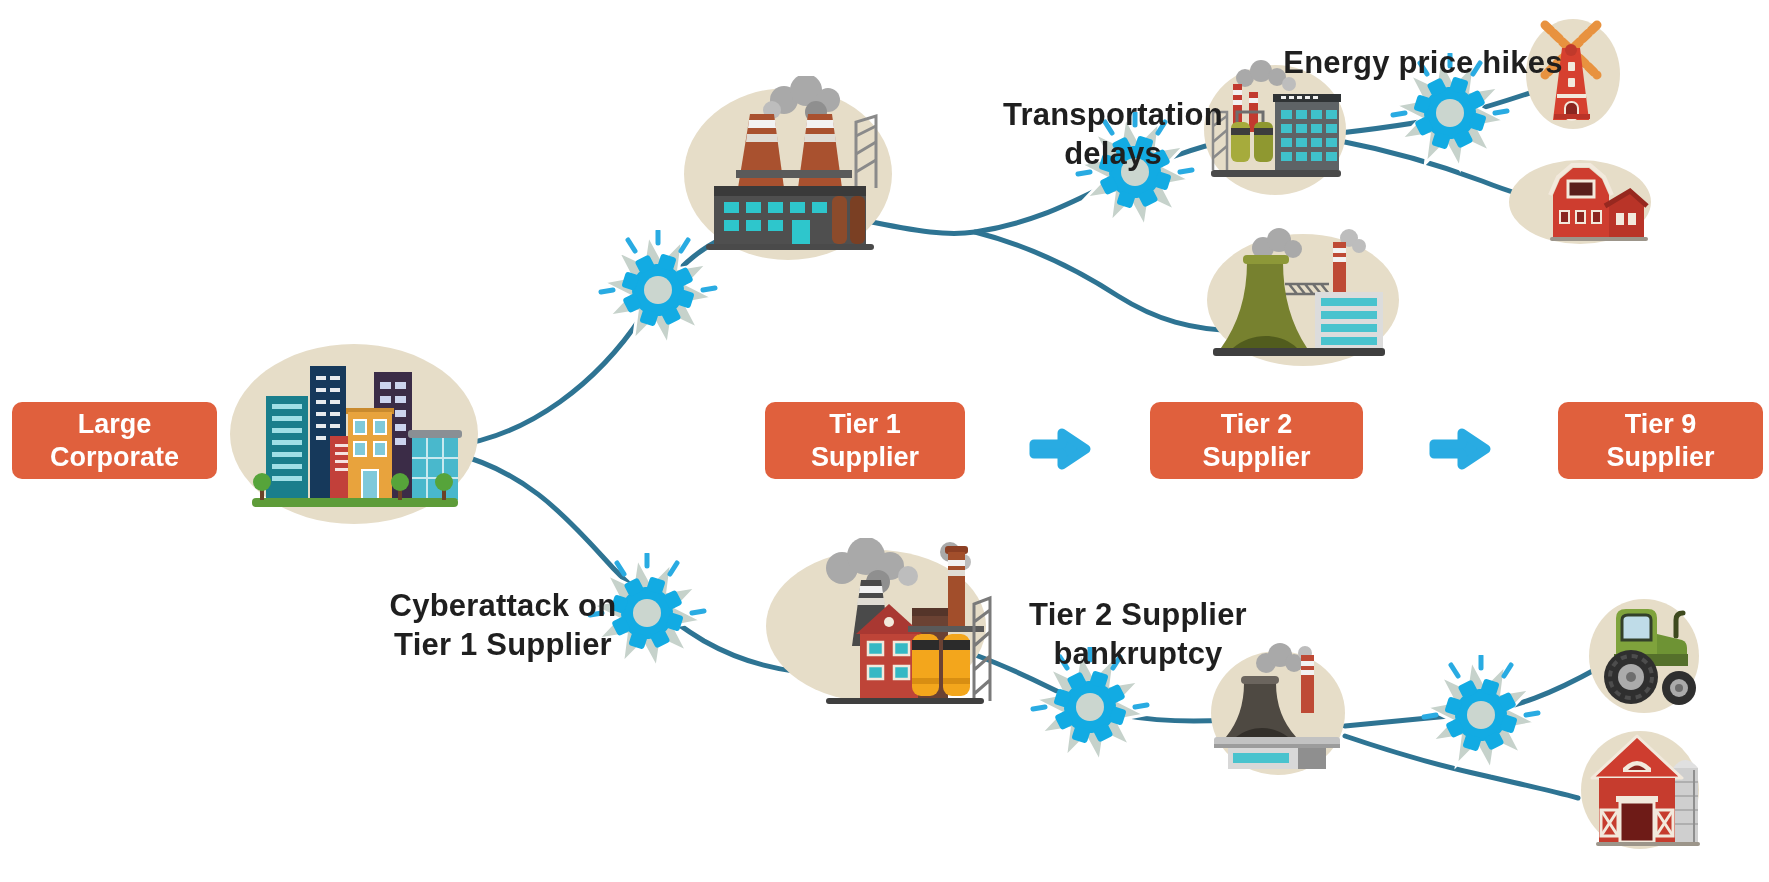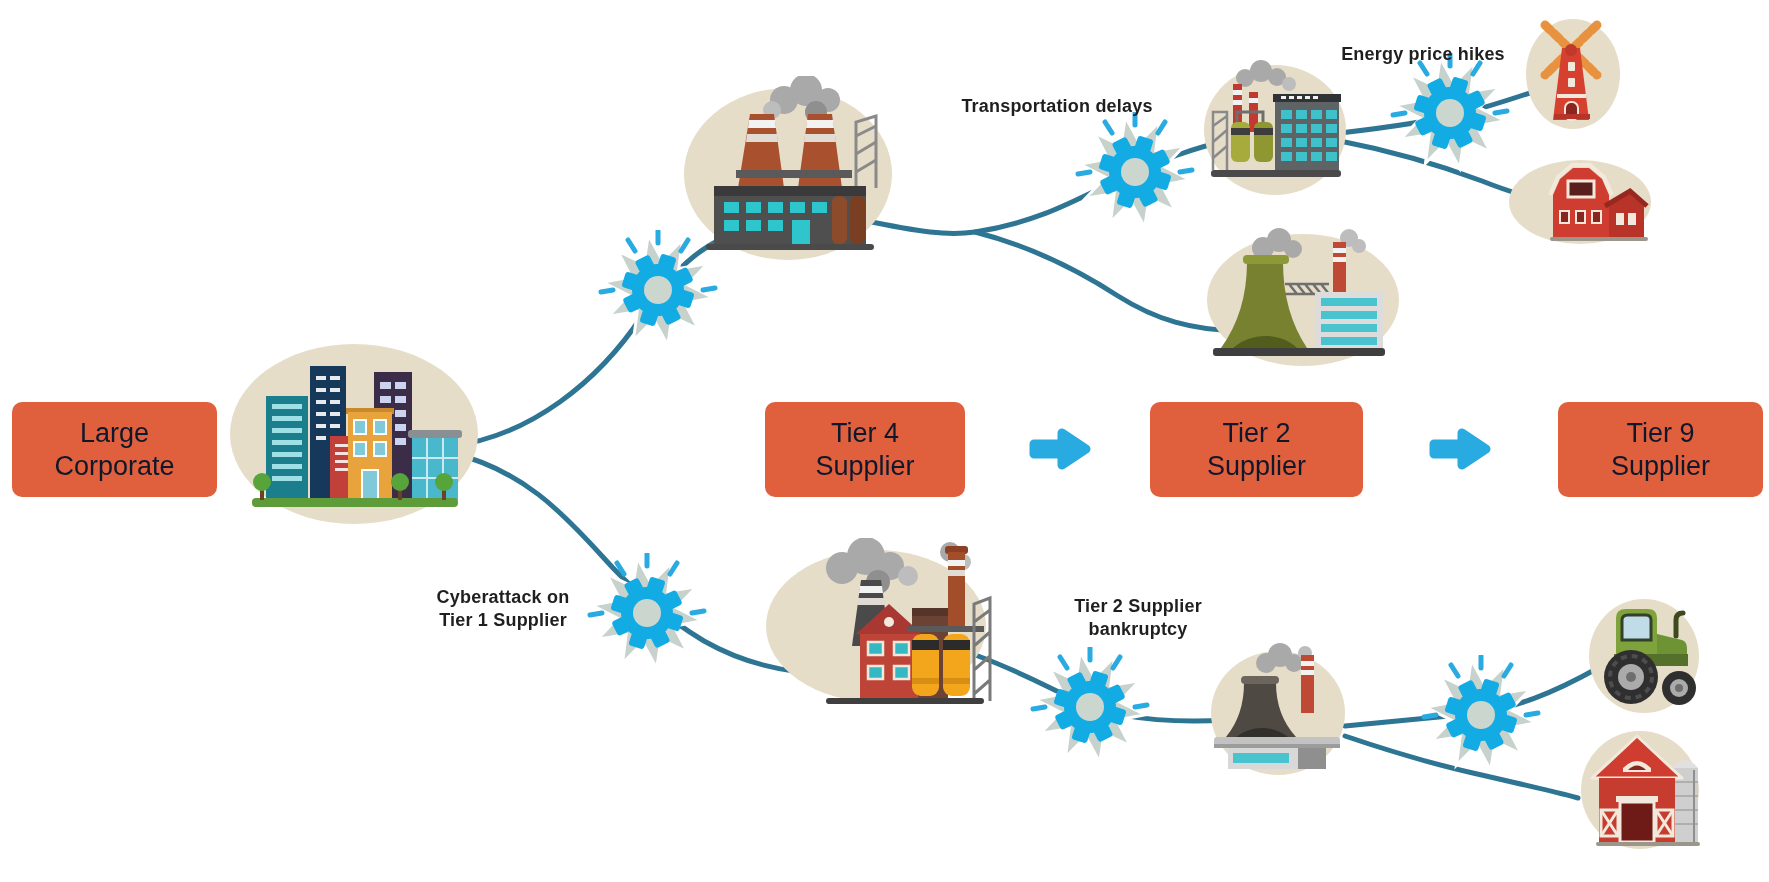--- a/index.html
+++ b/index.html
@@ -3,25 +3,25 @@
 <meta charset="utf-8">
 <style>
   html,body{margin:0;padding:0;background:#ffffff;}
   .canvas{position:relative;width:1769px;height:882px;background:#ffffff;overflow:hidden;
           font-family:"Liberation Sans",sans-serif;}
   .lines{position:absolute;left:0;top:0;z-index:1;}
   .illu{position:absolute;z-index:2;}
   .illu svg{display:block;width:100%;height:100%;}
   .burst{position:absolute;width:120px;height:120px;z-index:3;}
   .burst svg{display:block;width:100%;height:100%;}
-  .label{position:absolute;z-index:4;font-weight:bold;font-size:18px;line-height:1.26;
+  .label{position:absolute;z-index:4;font-weight:bold;font-size:31px;line-height:1.26;
          color:#1F1F1F;text-align:center;white-space:pre-line;letter-spacing:0.2px;}
-  .node{position:absolute;z-index:4;height:95px;background:#E0603D;border-radius:10px;
-        color:#0f172a;display:flex;align-items:center;justify-content:center;text-align:center;
-        font-weight:normal;font-size:27px;line-height:1.22;white-space:pre-line;}
+  .node{position:absolute;z-index:4;height:77px;background:#E0603D;border-radius:10px;
+        color:#ffffff;display:flex;align-items:center;justify-content:center;text-align:center;
+        font-weight:bold;font-size:27px;line-height:1.22;white-space:pre-line;}
   .arrow{position:absolute;z-index:4;width:72px;height:56px;}
   .arrow svg{display:block;width:100%;height:100%;}
 </style>
 </head>
 <body>
 
 <div class="canvas">
 
   <svg class="lines" width="1769" height="882" viewBox="0 0 1769 882">
     <g fill="none" stroke="#2E7493" stroke-width="5" stroke-linecap="round">
@@ -535,30 +535,30 @@
   <g stroke="#29ABE2" stroke-width="5" stroke-linecap="round">
     <line x1="60" y1="1" x2="60" y2="13"></line>
     <line x1="30" y1="10" x2="37" y2="21"></line>
     <line x1="90" y1="10" x2="83" y2="21"></line>
     <line x1="3" y1="62" x2="15" y2="60"></line>
     <line x1="105" y1="60" x2="117" y2="58"></line>
   </g>
 </svg>
     </div>
 
-  <div class="label" style="left:907px;top:95px;width:300px">Transportation delays</div>
+  <div class="label" style="left:963px;top:95px;width:300px">Transportation delays</div>
   <div class="label" style="left:1273px;top:43px;width:300px">Energy price hikes</div>
   <div class="label" style="left:355px;top:586px;width:296px">Cyberattack on
 Tier 1 Supplier</div>
   <div class="label" style="left:988px;top:595px;width:300px">Tier 2 Supplier
 bankruptcy</div>
 
   <div class="node" style="left:12px;top:402px;width:205px">Large
 Corporate</div>
-  <div class="node" style="left:765px;top:402px;width:200px">Tier 4
+  <div class="node" style="left:765px;top:402px;width:200px">Tier 1
 Supplier</div>
   <div class="node" style="left:1150px;top:402px;width:213px">Tier 2
 Supplier</div>
   <div class="node" style="left:1558px;top:402px;width:205px">Tier 9
 Supplier</div>
 
   <div class="arrow" style="left:1024px;top:421px">
     <svg viewBox="0 0 72 56">
         <path d="M10,23 L38,23 L38,12 L62,28 L38,44 L38,33 L10,33 Z" fill="#29ABE2" stroke="#29ABE2" stroke-width="9" stroke-linejoin="round" stroke-linecap="round"></path>
       </svg>

